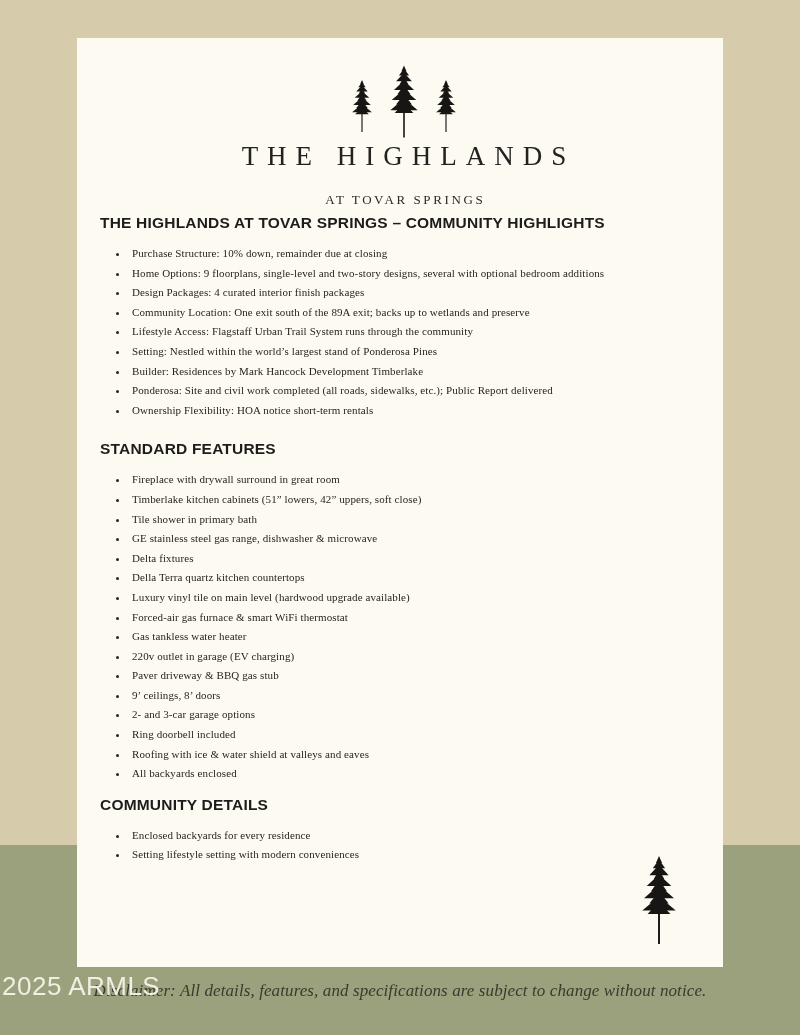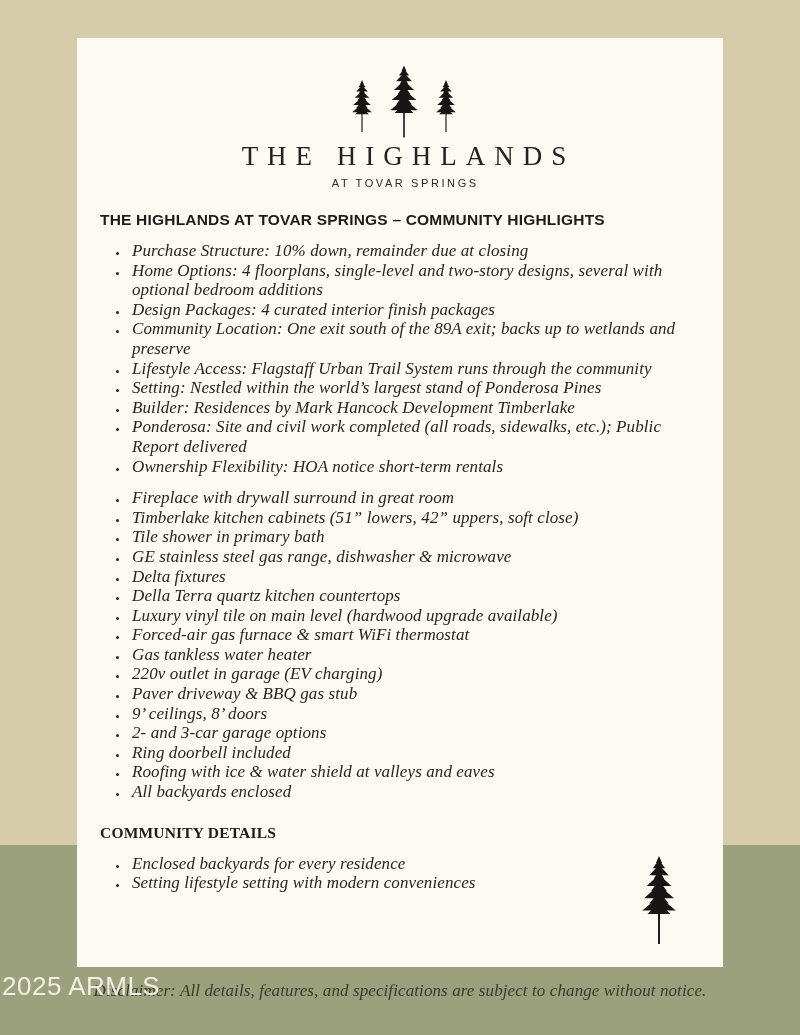--- a/index.html
+++ b/index.html
@@ -24,34 +24,34 @@
   .trees{display:flex;justify-content:center;align-items:flex-end;gap:11px;height:73px;}
   .trees svg{display:block;fill:var(--tree);}
   .tree-side{height:54px;width:26px;margin-bottom:5px;}
   .tree-center{height:73px;width:36px;}
   .logo-title{
     font-family:"Liberation Serif",serif;
     font-size:27px;font-weight:400;letter-spacing:9px;color:#222220;
     margin-top:3px;white-space:nowrap;text-indent:9px;
   }
   .logo-sub{
-    font-family:Liberation Sans, sans-serif;
-    font-size:11px;letter-spacing:2.6px;color:#2a2a26;margin-top:5px;text-indent:2.6px;
+    font-family:Liberation Serif, serif;
+    font-size:13px;letter-spacing:2.6px;color:#2a2a26;margin-top:20px;text-indent:2.6px;
   }
   
   .sec-heading{
     font-family:"Liberation Sans",sans-serif;
     font-weight:700;font-size:15.5px;letter-spacing:.2px;color:var(--heading);
   }
-  .sec-1 .sec-heading{margin-top:22px;}
+  .sec-1 .sec-heading{margin-top:6px;}
   .sec-2 .sec-heading{margin-top:20px;}
-  .sec-3 .sec-heading{margin-top:22px;font-family:Liberation Serif, serif;}
+  .sec-3 .sec-heading{margin-top:12px;}
   ul.bullets{
     margin:12px 0 0 0;padding-left:29px;
-    font-style:italic;font-size:17px;line-height:19.6px;color:var(--ink);
+    font-size:11px;line-height:19.6px;color:var(--ink);
     letter-spacing:.1px;
   }
   ul.bullets li{padding-left:3px;}
   ul.bullets li::marker{font-size:11px;}
   
   .corner-tree{position:absolute;right:42px;bottom:22px;height:90px;width:44px;fill:var(--tree);}
   
   .disclaimer{
     position:absolute;left:0;top:981px;width:800px;text-align:center;
     font-style:italic;font-size:17px;color:var(--disclaimer);
@@ -97,32 +97,33 @@
         </svg>
     </div>
     <div class="logo-title">THE HIGHLANDS</div>
     <div class="logo-sub">AT TOVAR SPRINGS</div>
   </div>
 
   <section class="sec-1">
     <h2 class="sec-heading">THE HIGHLANDS AT TOVAR SPRINGS – COMMUNITY HIGHLIGHTS</h2>
     <ul class="bullets">
         <li>Purchase Structure: 10% down, remainder due at closing</li>
-        <li>Home Options: 4 floorplans, single-level and two-story designs, several with optional bedroom additions</li>
+        <li>Home Options: 9 floorplans, single-level and two-story designs, several with optional bedroom additions</li>
         <li>Design Packages: 4 curated interior finish packages</li>
         <li>Community Location: One exit south of the 89A exit; backs up to wetlands and preserve</li>
         <li>Lifestyle Access: Flagstaff Urban Trail System runs through the community</li>
         <li>Setting: Nestled within the world’s largest stand of Ponderosa Pines</li>
         <li>Builder: Residences by Mark Hancock Development Timberlake</li>
         <li>Ponderosa: Site and civil work completed (all roads, sidewalks, etc.); Public Report delivered</li>
         <li>Ownership Flexibility: HOA notice short-term rentals</li>
       </ul>
   </section>
 
   <section class="sec-2">
+    <h2 class="sec-heading">STANDARD FEATURES</h2>
     <ul class="bullets">
         <li>Fireplace with drywall surround in great room</li>
         <li>Timberlake kitchen cabinets (51” lowers, 42” uppers, soft close)</li>
         <li>Tile shower in primary bath</li>
         <li>GE stainless steel gas range, dishwasher &amp; microwave</li>
         <li>Delta fixtures</li>
         <li>Della Terra quartz kitchen countertops</li>
         <li>Luxury vinyl tile on main level (hardwood upgrade available)</li>
         <li>Forced-air gas furnace &amp; smart WiFi thermostat</li>
         <li>Gas tankless water heater</li>

